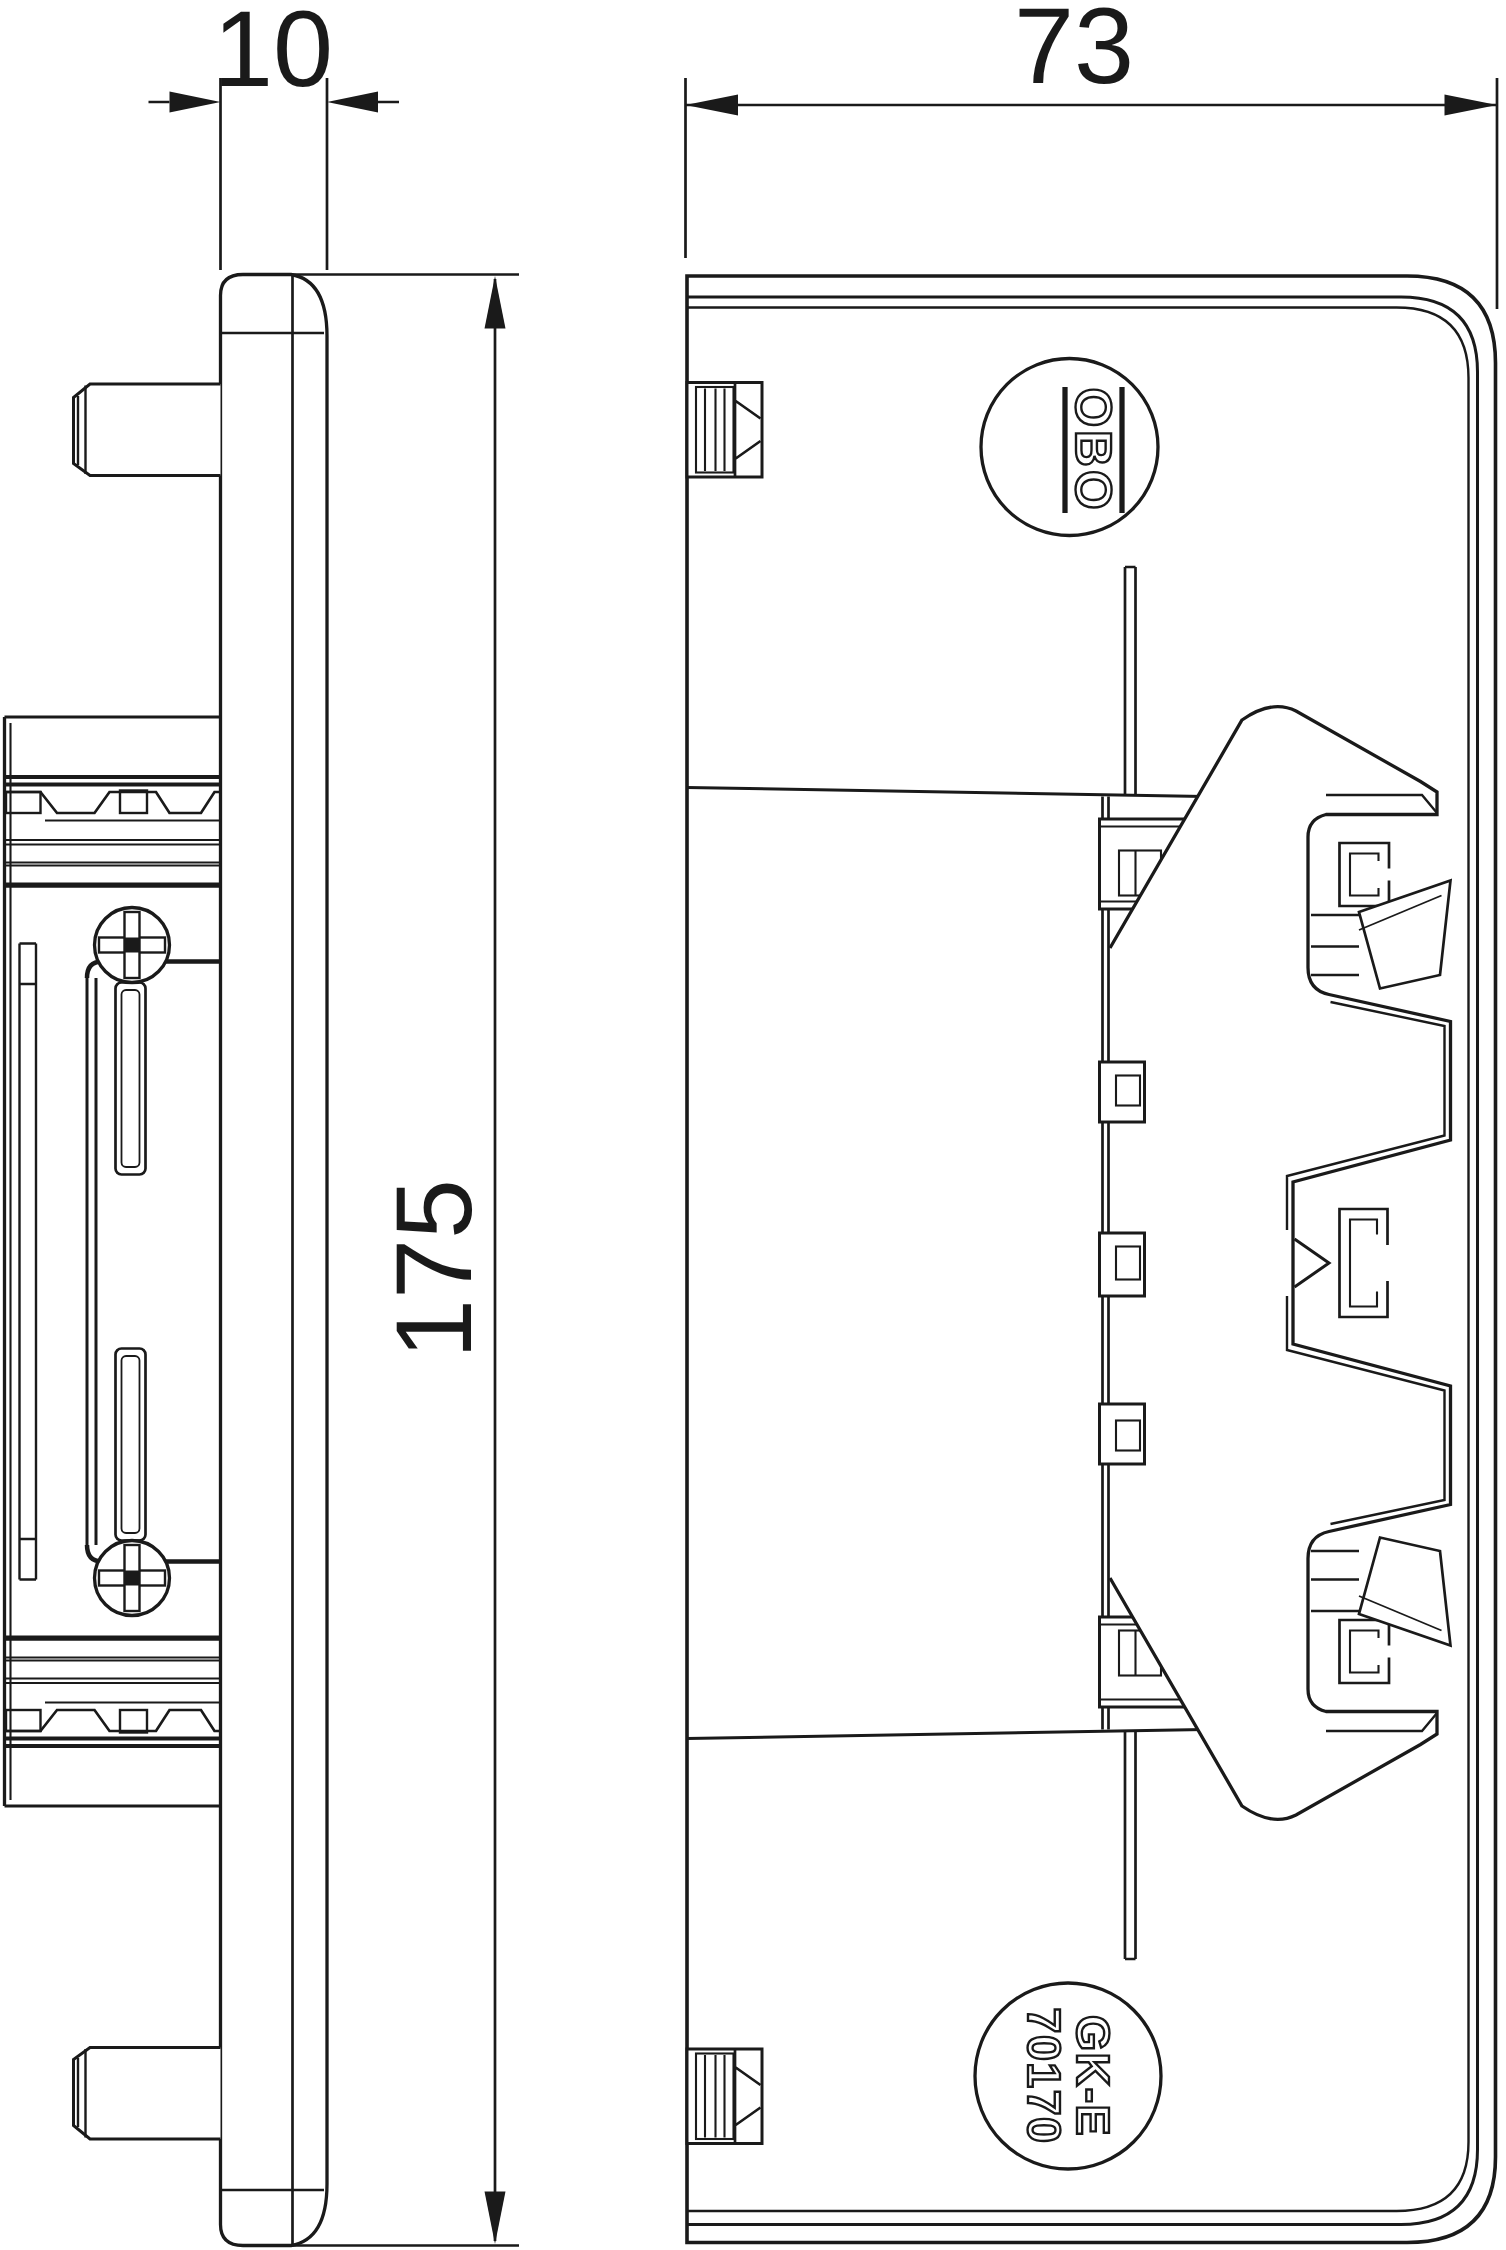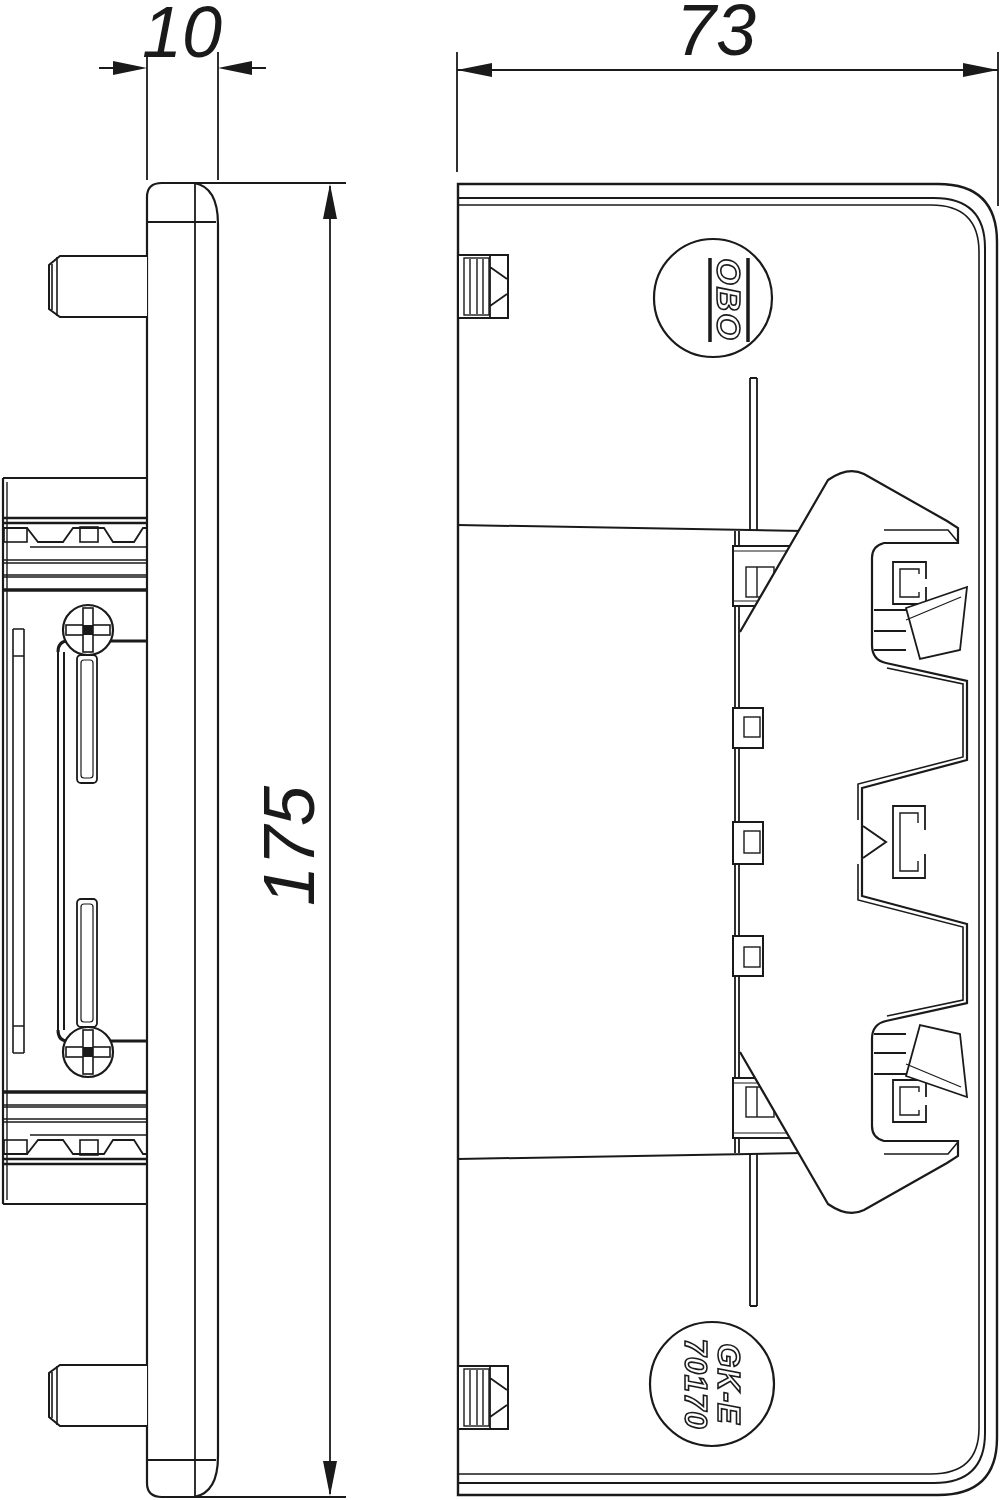--- a/index.html
+++ b/index.html
@@ -1,17 +1,17 @@
 <!DOCTYPE html>
 <html><head>
 <meta charset="utf-8">
 <style>
   html,body{margin:0;padding:0;background:#ffffff;}
   .canvas{position:relative;width:1004px;height:1500px;background:#ffffff;overflow:hidden;
-          font-family:"Liberation Sans", sans-serif;font-style:italic;}
+          font-family:"Liberation Sans", sans-serif;}
   svg{position:absolute;left:0;top:0;}
   svg .ln{stroke:#1a1a1a;fill:none;stroke-linecap:butt;stroke-linejoin:miter;}
   svg .fillw{fill:#ffffff;}
   svg .arrow{fill:#1a1a1a;stroke:none;}
   svg text.dim{fill:#1a1a1a;stroke:none;font-family:"Liberation Sans",sans-serif;
                font-size:72px;font-weight:400;}
   svg text.logo{fill:#ffffff;stroke:#1a1a1a;stroke-width:1.6;
                 font-family:"Liberation Sans",sans-serif;font-weight:700;}
 </style>
 </head>

